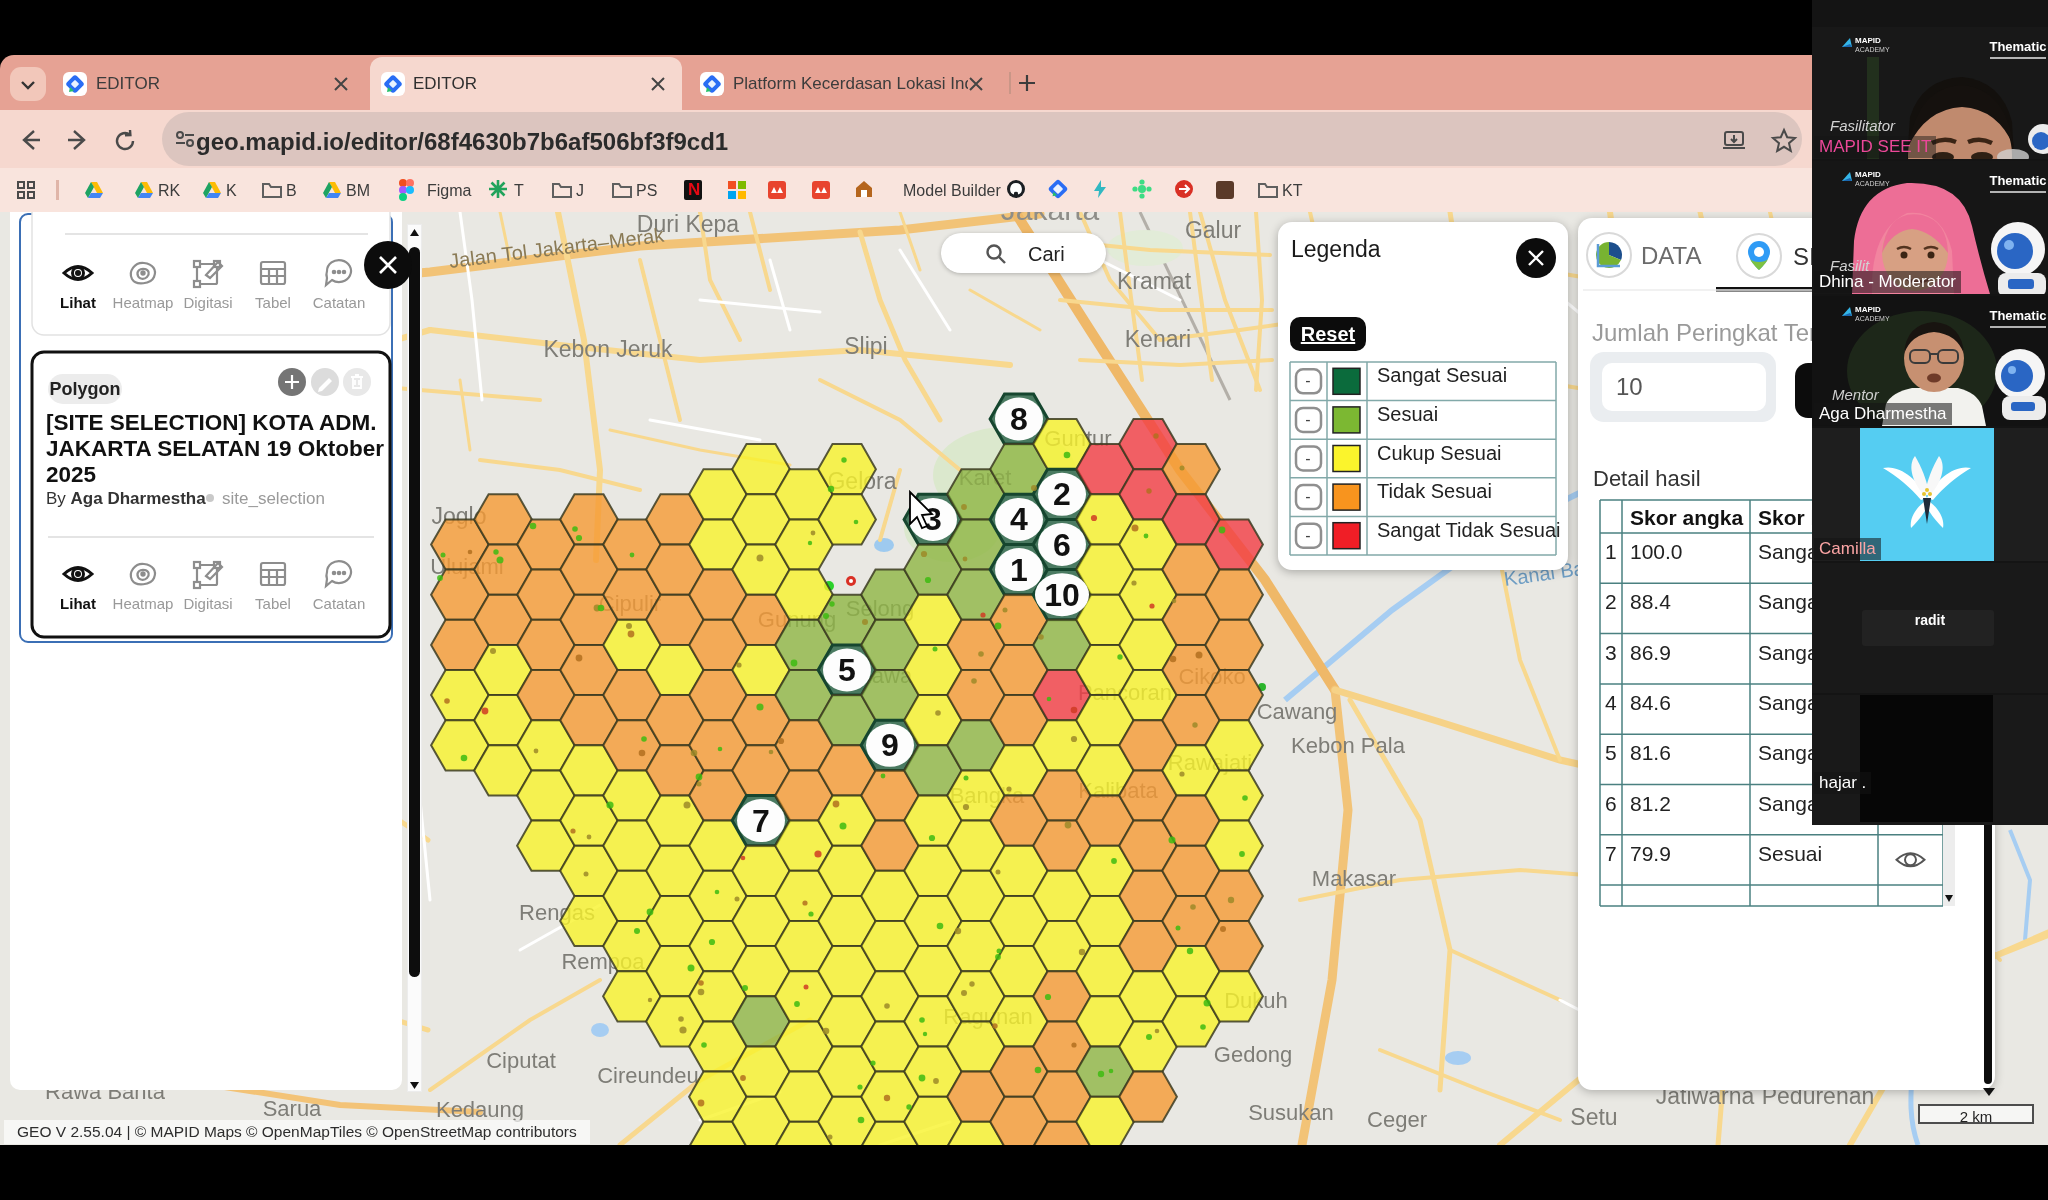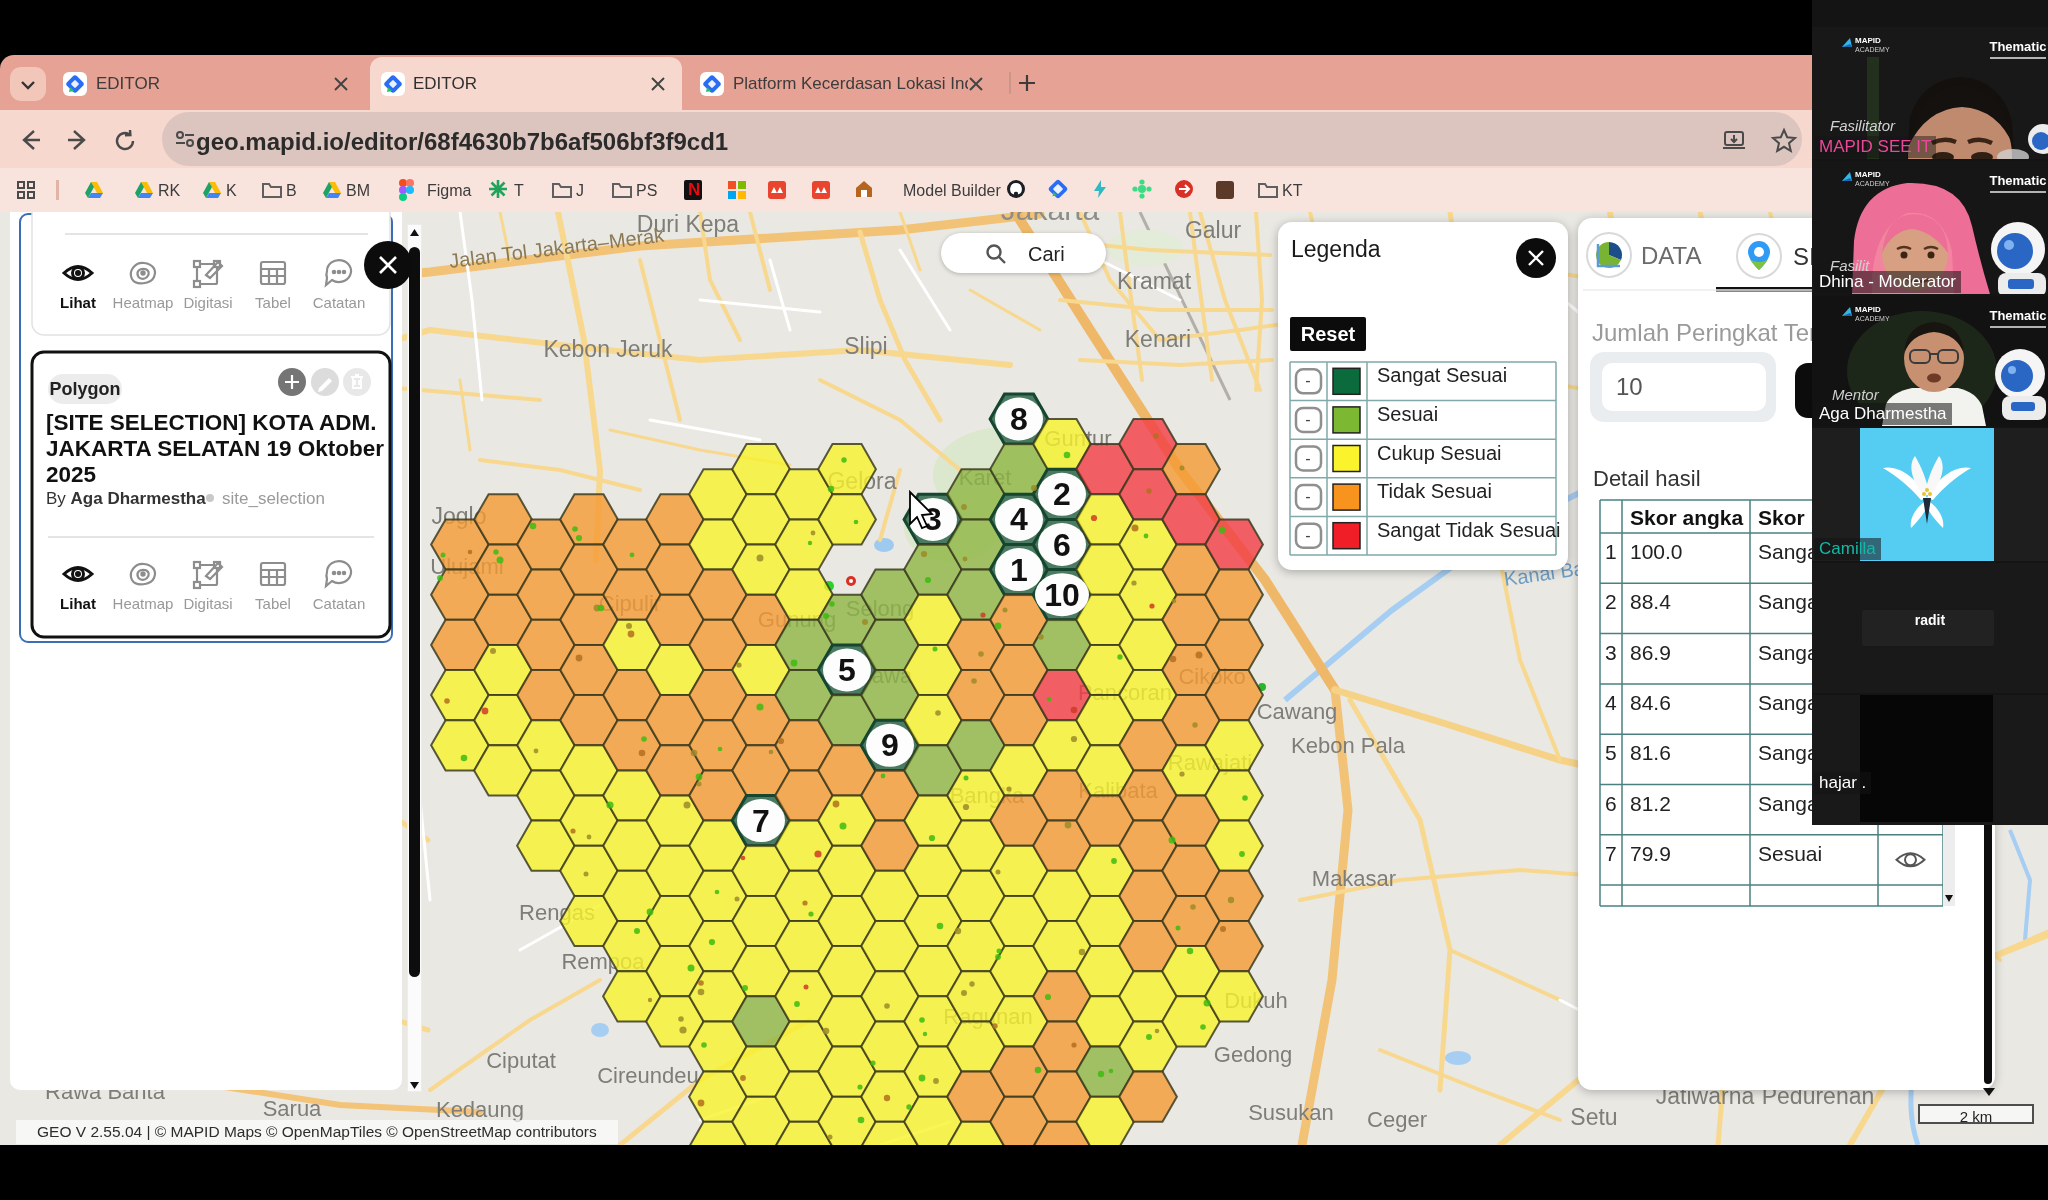--- a/index.html
+++ b/index.html
@@ -835,21 +835,21 @@
 <svg class="abs" style="left:364px;top:241px" width="48" height="48">
     <path d="M16,16 L32,32 M32,16 L16,32" stroke="#fff" stroke-width="2.6"></path>
   </svg>
 
 <div class="abs" style="left:1278px;top:222px;width:290px;height:348px;background:#fff;border-radius:14px;box-shadow:0 2px 10px rgba(0,0,0,.28);"></div>
 <div class="abs" style="left:1291px;top:236px;font-size:23px;color:#1a1a1a;">Legenda</div>
 <div class="abs" style="left:1516px;top:238px;width:40px;height:40px;border-radius:50%;background:#0c0c0c;"></div>
 <svg class="abs" style="left:1516px;top:238px" width="40" height="40">
     <path d="M13,13 L27,27 M27,13 L13,27" stroke="#fff" stroke-width="2.4"></path>
   </svg>
-<div class="abs" style="left:1290px;top:317px;width:76px;height:34px;background:#0c0c0c;border-radius:2px;color:#fff;font-size:20px;font-weight:600;text-align:center;line-height:34px;">Reset</div>
+<div class="abs" style="left:1290px;top:317px;width:76px;height:34px;background:#0c0c0c;border-radius:10px;color:#fff;font-size:20px;font-weight:600;text-align:center;line-height:34px;text-decoration:underline;">Reset</div>
 <svg class="abs" style="left:1278px;top:222px" width="290" height="348">
 <line x1="12" y1="140.0" x2="278" y2="140.0" stroke="#82a9a9" stroke-width="1.5"></line>
 <line x1="12" y1="178.6" x2="278" y2="178.6" stroke="#82a9a9" stroke-width="1.5"></line>
 <line x1="12" y1="217.2" x2="278" y2="217.2" stroke="#82a9a9" stroke-width="1.5"></line>
 <line x1="12" y1="255.8" x2="278" y2="255.8" stroke="#82a9a9" stroke-width="1.5"></line>
 <line x1="12" y1="294.4" x2="278" y2="294.4" stroke="#82a9a9" stroke-width="1.5"></line>
 <line x1="12" y1="333.0" x2="278" y2="333.0" stroke="#82a9a9" stroke-width="1.5"></line>
 <line x1="12" y1="140" x2="12" y2="333.0" stroke="#82a9a9" stroke-width="1.5"></line>
 <line x1="49" y1="140" x2="49" y2="333.0" stroke="#82a9a9" stroke-width="1.5"></line>
 <line x1="89" y1="140" x2="89" y2="333.0" stroke="#82a9a9" stroke-width="1.5"></line>
@@ -939,21 +939,21 @@
 <line x1="17" y1="681" x2="360" y2="681" stroke="#4a8080" stroke-width="1.5"></line>
 <rect x="360" y="275" width="12" height="406" fill="#ededed"></rect>
 <rect x="361" y="275" width="10" height="180" rx="5" fill="#b5b5b5"></rect>
 <path d="M362,670 L370,670 L366,677 Z" fill="#111"></path>
 </svg>
 <div class="abs" style="left:1984px;top:600px;width:8px;height:484px;background:#0d0d0d;border-radius:4px;"></div>
 <svg class="abs" style="left:1982px;top:1086px" width="14" height="12">
     <path d="M1,2 L13,2 L7,10 Z" fill="#111"></path>
   </svg>
 
-<div class="abs" style="left:16px;top:1120px;background:rgba(255,255,255,.65);color:#2d2d2d;font-size:15.5px;padding:3px 21px;">GEO V 2.55.04 | © MAPID Maps © OpenMapTiles © OpenStreetMap contributors</div>
+<div class="abs" style="left:4px;top:1120px;background:rgba(255,255,255,.65);color:#2d2d2d;font-size:15.5px;padding:3px 13px;">GEO V 2.55.04 | © MAPID Maps © OpenMapTiles © OpenStreetMap contributors</div>
 <div class="abs" style="left:1918px;top:1104px;width:116px;height:20px;background:rgba(255,255,255,.6);border:2px solid #4d4d4d;color:#222;font-size:15px;text-align:center;line-height:22px;">2 km</div>
 <div class="abs" style="left:0;top:1145px;width:2048px;height:55px;background:#000;"></div>
 
 <div class="abs" style="left:1812px;top:0;width:236px;height:825px;background:#141414;"></div>
 <svg class="abs" style="left:1812px;top:27px" width="236" height="132">
     <rect width="236" height="132" fill="#181818"></rect>
     <rect x="55" y="30" width="12" height="102" fill="#22301d"></rect>
     <path d="M95,132 L98,90 Q110,52 150,50 Q190,54 200,95 L202,132 Z" fill="#13100d"></path>
     <ellipse cx="148" cy="128" rx="52" ry="56" fill="#c08a6e"></ellipse>
     <path d="M96,120 Q106,60 150,58 Q194,62 202,120 Q186,82 150,80 Q114,82 96,120 Z" fill="#15110e"></path>
@@ -1035,18 +1035,18 @@
       <path d="M-2,6 C-14,-6 -20,-24 -12,-34 C-6,-24 0,-10 2,4 Z" fill="#f8f8f8"></path>
       <path d="M2,6 C14,-6 20,-24 12,-34 C6,-24 0,-10 -2,4 Z" fill="#f8f8f8"></path>
       <path d="M0,10 C-10,16 -18,28 -16,38 C-8,30 0,20 2,12 Z" fill="#fff"></path>
       <path d="M0,10 C10,16 18,28 16,38 C8,30 0,20 -2,12 Z" fill="#fff"></path>
       <path d="M-4,8 L0,34 L4,8 Z" fill="#1d2a3a"></path>
       <circle cx="-3" cy="4" r="2" fill="#e8c430"></circle>
       <circle cx="3" cy="4" r="2" fill="#e8c430"></circle>
       <circle cx="0" cy="0" r="2" fill="#e8c430"></circle>
     </g>
   </svg>
-<div class="abs" style="left:1814px;top:538px;background:rgba(20,20,20,.55);color:#14b8a6;font-size:17px;padding:1px 5px;">Camilla</div>
+<div class="abs" style="left:1814px;top:538px;background:rgba(20,20,20,.55);color:#fca5a5;font-size:17px;padding:1px 5px;">Camilla</div>
 <div class="abs" style="left:1812px;top:563px;width:236px;height:130px;background:#191919;"></div>
 <div class="abs" style="left:1862px;top:610px;width:132px;height:36px;background:#222;border-radius:3px;"></div>
 <div class="abs" style="left:1812px;top:612px;width:236px;height:30px;color:#fff;font-size:14px;font-weight:700;text-align:center;">radit</div>
 <div class="abs" style="left:1812px;top:695px;width:236px;height:130px;background:#191919;"></div>
 <div class="abs" style="left:1860px;top:695px;width:133px;height:127px;background:#060606;"></div>
 <div class="abs" style="left:1814px;top:772px;background:rgba(20,20,20,.55);color:#fff;font-size:17px;padding:1px 5px;">hajar .</div>
 </body></html>

